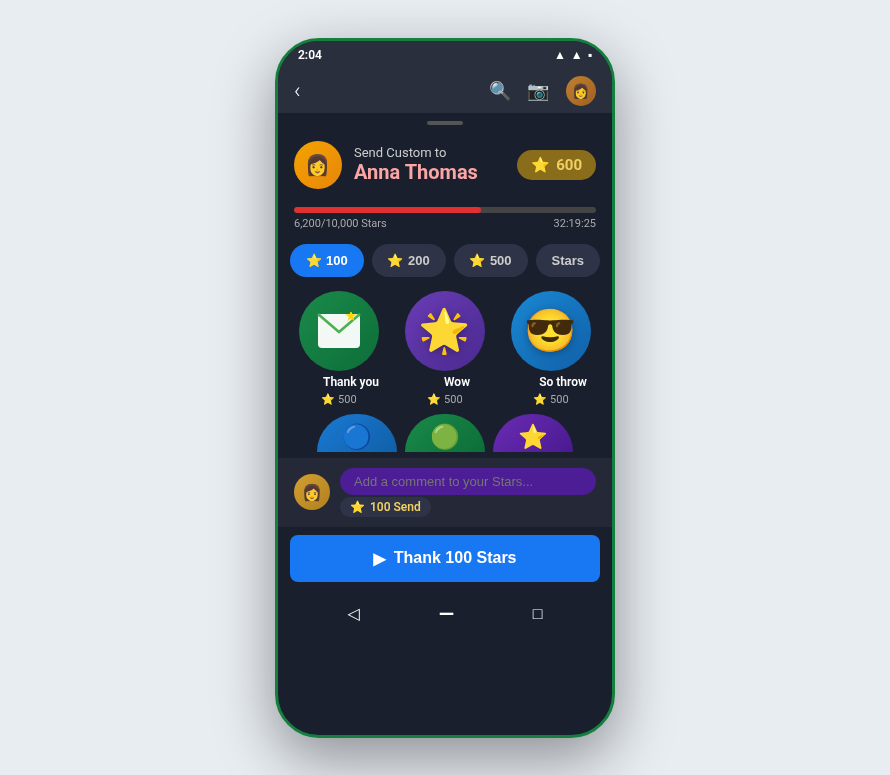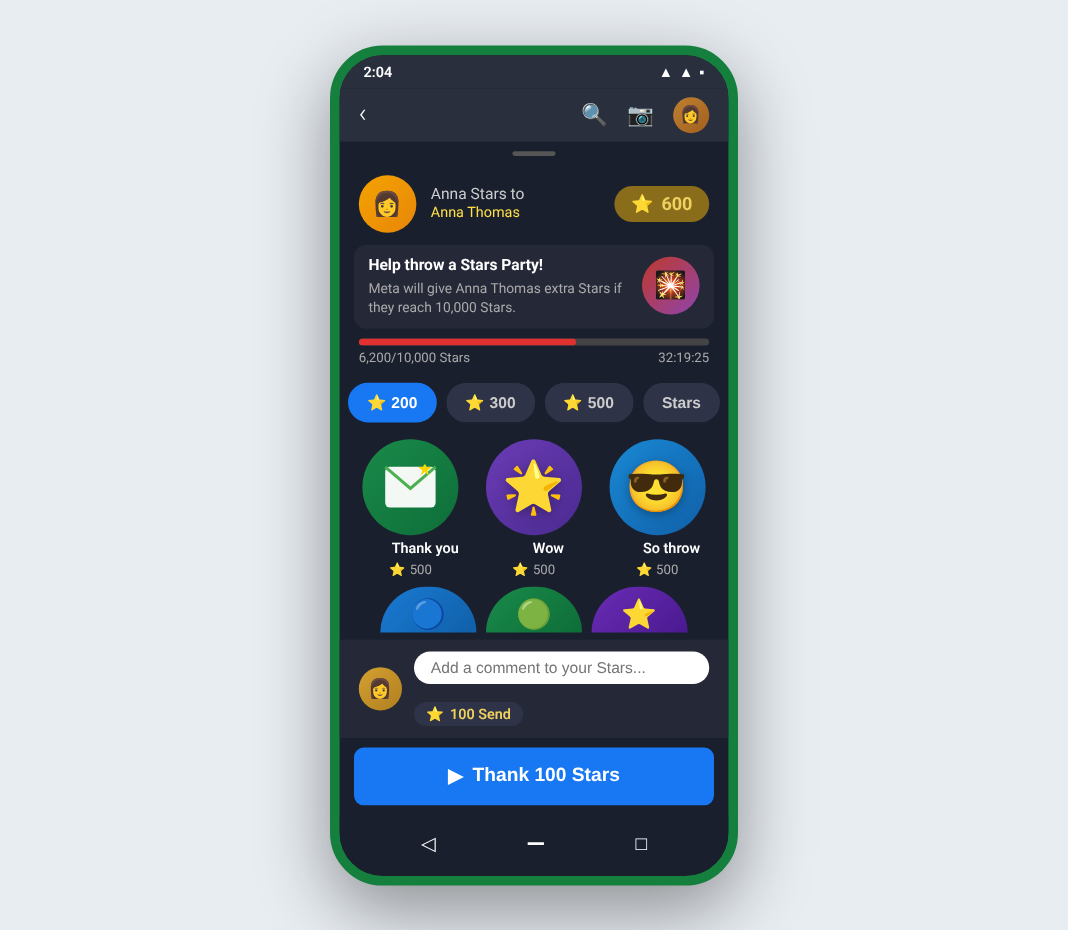--- a/index.html
+++ b/index.html
@@ -11,21 +11,21 @@
       min-height: 775px;
       width: 890px;
       font-family: -apple-system, BlinkMacSystemFont, 'Segoe UI', Roboto, sans-serif;
     }
 
     .phone-outer {
       width: 340px;
       height: 700px;
       background: #1a1f2e;
       border-radius: 44px;
-      border: 8px solid #15803d;
+      border: 3px solid #15803d;
       position: relative;
       overflow: hidden;
       box-shadow: 0 20px 60px rgba(0,0,0,0.4);
     }
 
     .status-bar {
       background: #2a2f3e;
       height: 28px;
       display: flex;
       justify-content: space-between;
@@ -99,23 +99,23 @@
       justify-content: center;
       font-size: 20px;
     }
 
     .recipient-text .send-to {
       color: #ccc;
       font-size: 13px;
     }
 
     .recipient-text .name {
-      color: #fde047;
-      font-size: 12px;
-      font-weight: 400;
+      color: #fca5a5;
+      font-size: 20px;
+      font-weight: 700;
     }
 
     .stars-badge {
       background: #8a6d1a;
       border-radius: 20px;
       padding: 6px 14px;
       display: flex;
       align-items: center;
       gap: 6px;
       color: #f0d060;
@@ -280,29 +280,29 @@
       justify-content: center;
       font-size: 16px;
       flex-shrink: 0;
     }
 
     .comment-right {
       flex: 1;
     }
 
     .comment-input {
-      background: #ffffff;
+      background: #4c1d95;
       border: none;
       border-radius: 20px;
       padding: 6px 14px;
       color: #888;
       font-size: 13px;
       width: 100%;
       cursor: pointer;
-      margin-bottom: 14px;
+      margin-bottom: 1px;
     }
 
     .stars-pill {
       display: inline-flex;
       align-items: center;
       gap: 5px;
       background: #2e3347;
       border-radius: 14px;
       padding: 3px 10px;
       color: #f0d060;
@@ -366,58 +366,49 @@
   </div>
 
   <div class="sheet-header-line">
     <div class="sheet-handle"></div>
   </div>
 
   <div class="recipient-section">
     <div class="recipient-info">
       <div class="avatar-img">👩</div>
       <div class="recipient-text">
-        <div class="send-to">Anna Stars to</div>
+        <div class="send-to">Send Custom to</div>
         <div class="name">Anna Thomas</div>
       </div>
     </div>
     <div class="stars-badge">
       <span>⭐</span>
       <span>600</span>
     </div>
   </div>
 
-  <div class="party-section">
-    <div class="party-text">
-      <div class="party-title">Help throw a Stars Party!</div>
-      <div class="party-desc">Meta will give Anna Thomas extra Stars if they reach 10,000 Stars.</div>
-    </div>
-    <div class="party-icon-circle">
-      <span>🎇</span>
-    </div>
-  </div>
 
   <div class="progress-section">
     <div class="progress-bar-bg">
       <div class="progress-bar-fill" style="width: 62%"></div>
     </div>
     <div class="progress-labels">
       <span>6,200/10,000 Stars</span>
       <span>32:19:25</span>
     </div>
   </div>
 
   <div class="amount-selector">
     <button class="amount-btn active">
       <span>⭐</span>
-      <span>200</span>
+      <span>100</span>
     </button>
     <button class="amount-btn inactive">
       <span>⭐</span>
-      <span>300</span>
+      <span>200</span>
     </button>
     <button class="amount-btn inactive">
       <span>⭐</span>
       <span>500</span>
     </button>
     <button class="amount-btn inactive">
       <span>Stars</span>
     </button>
   </div>
 

